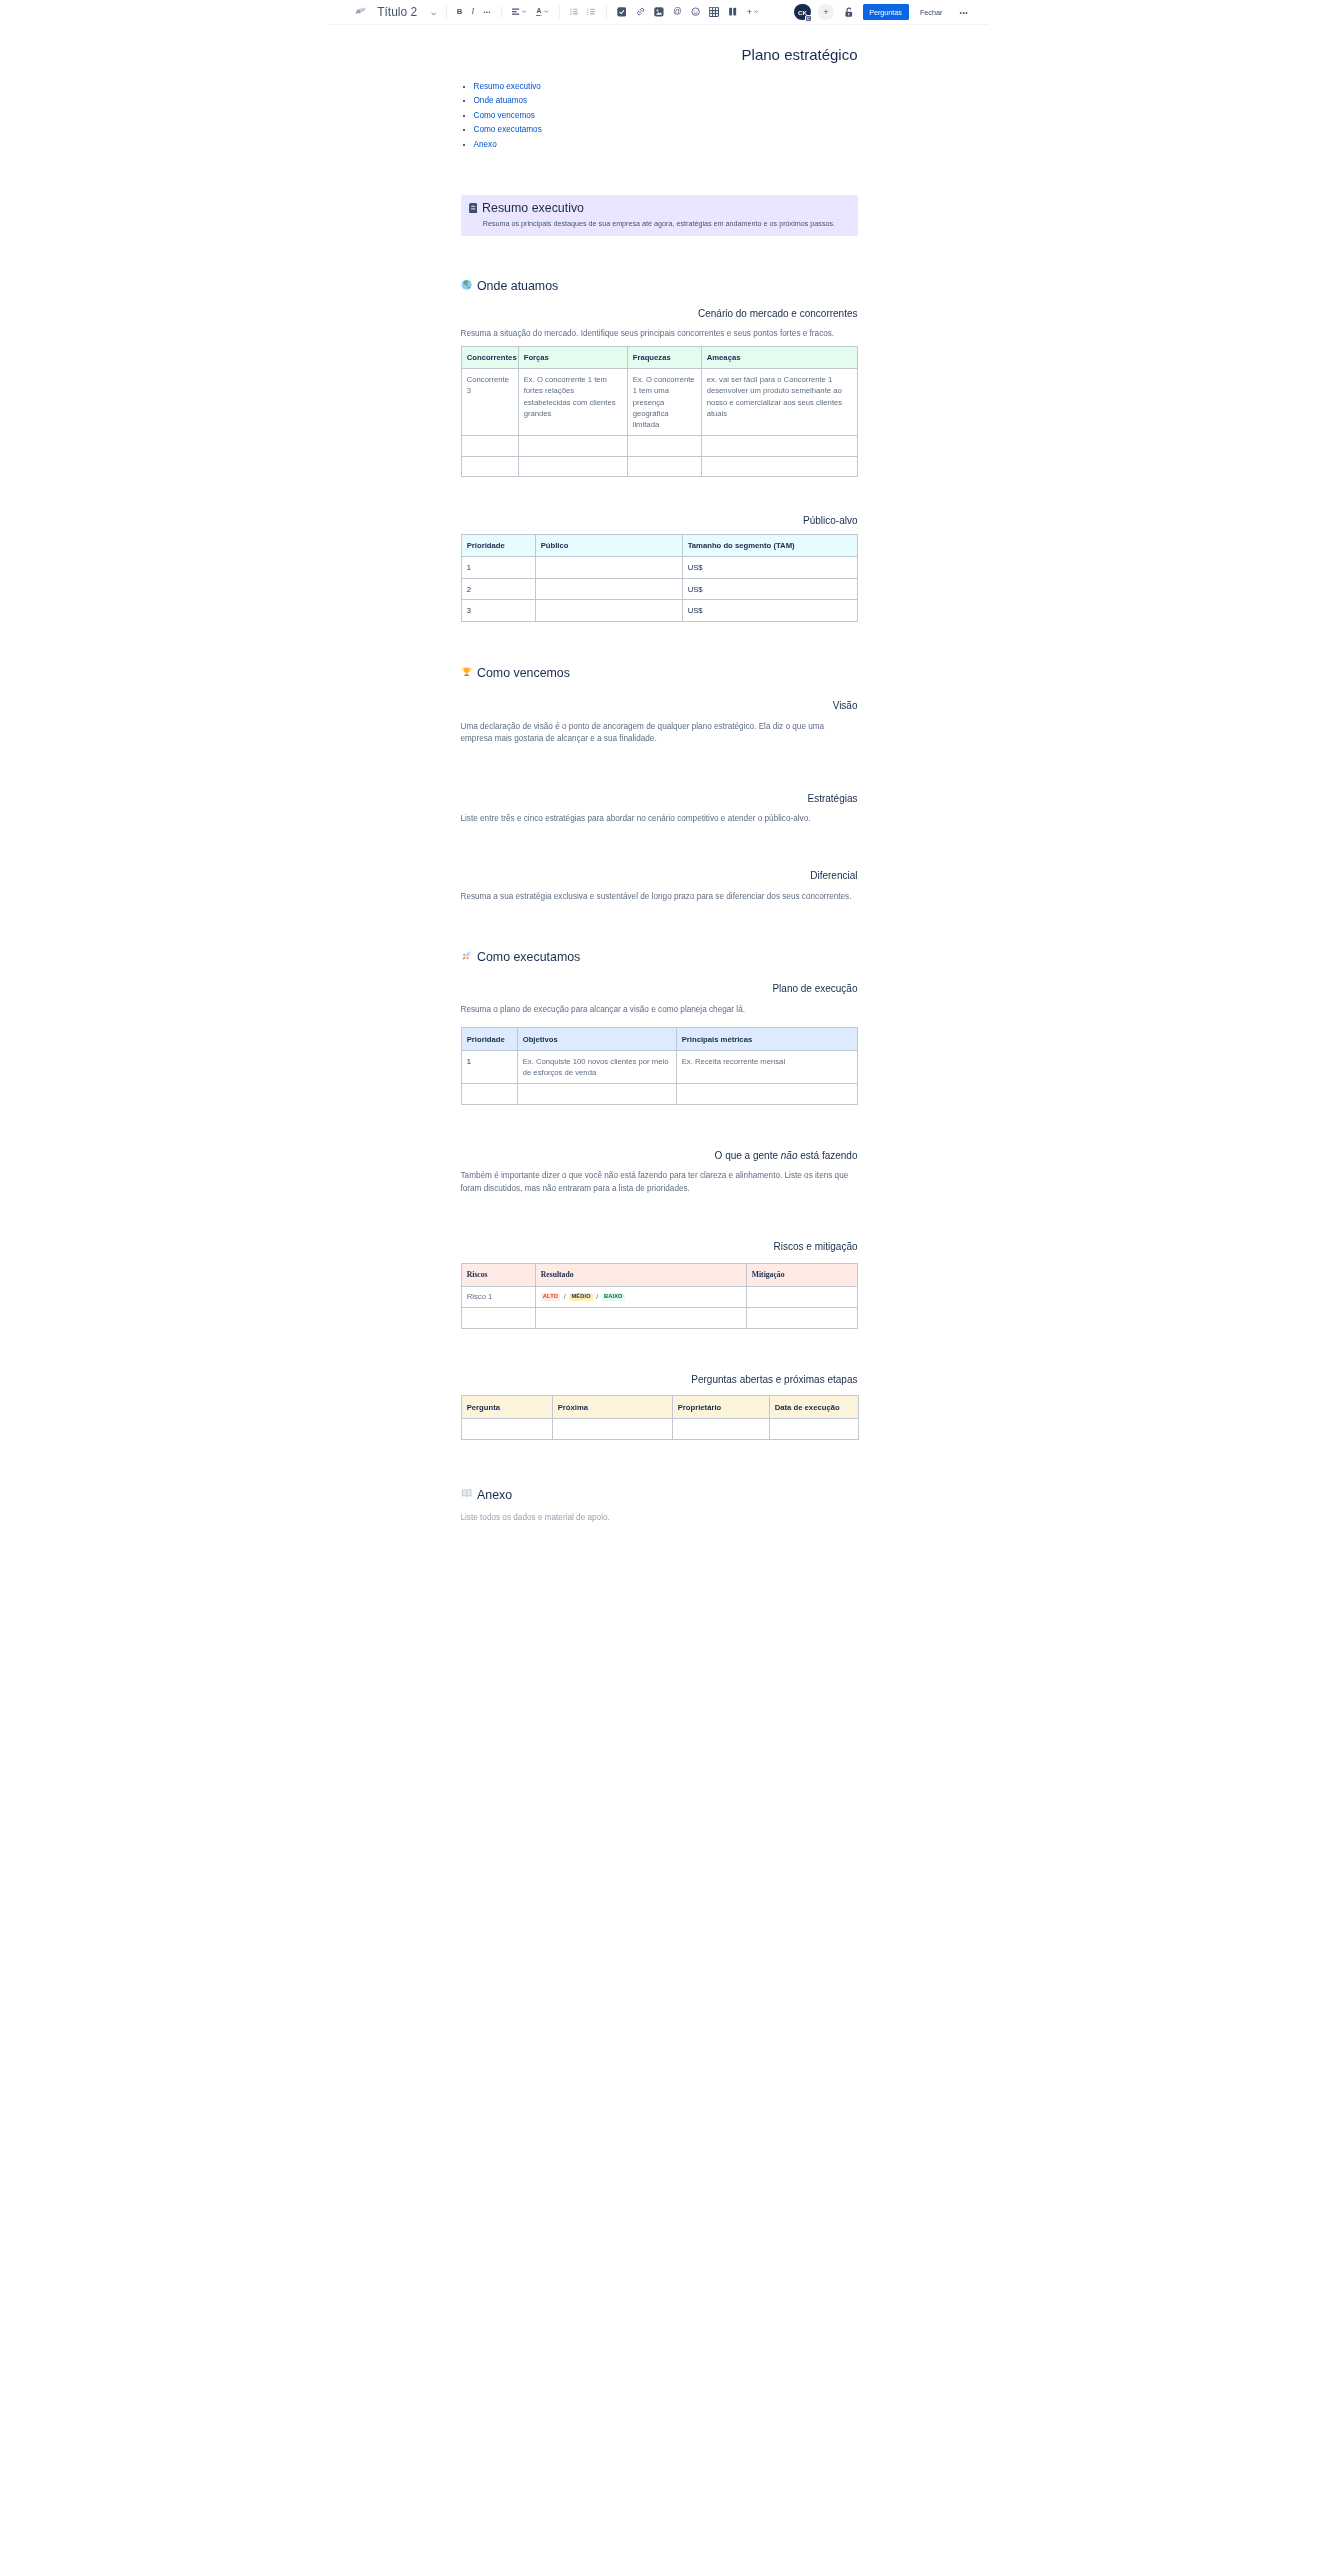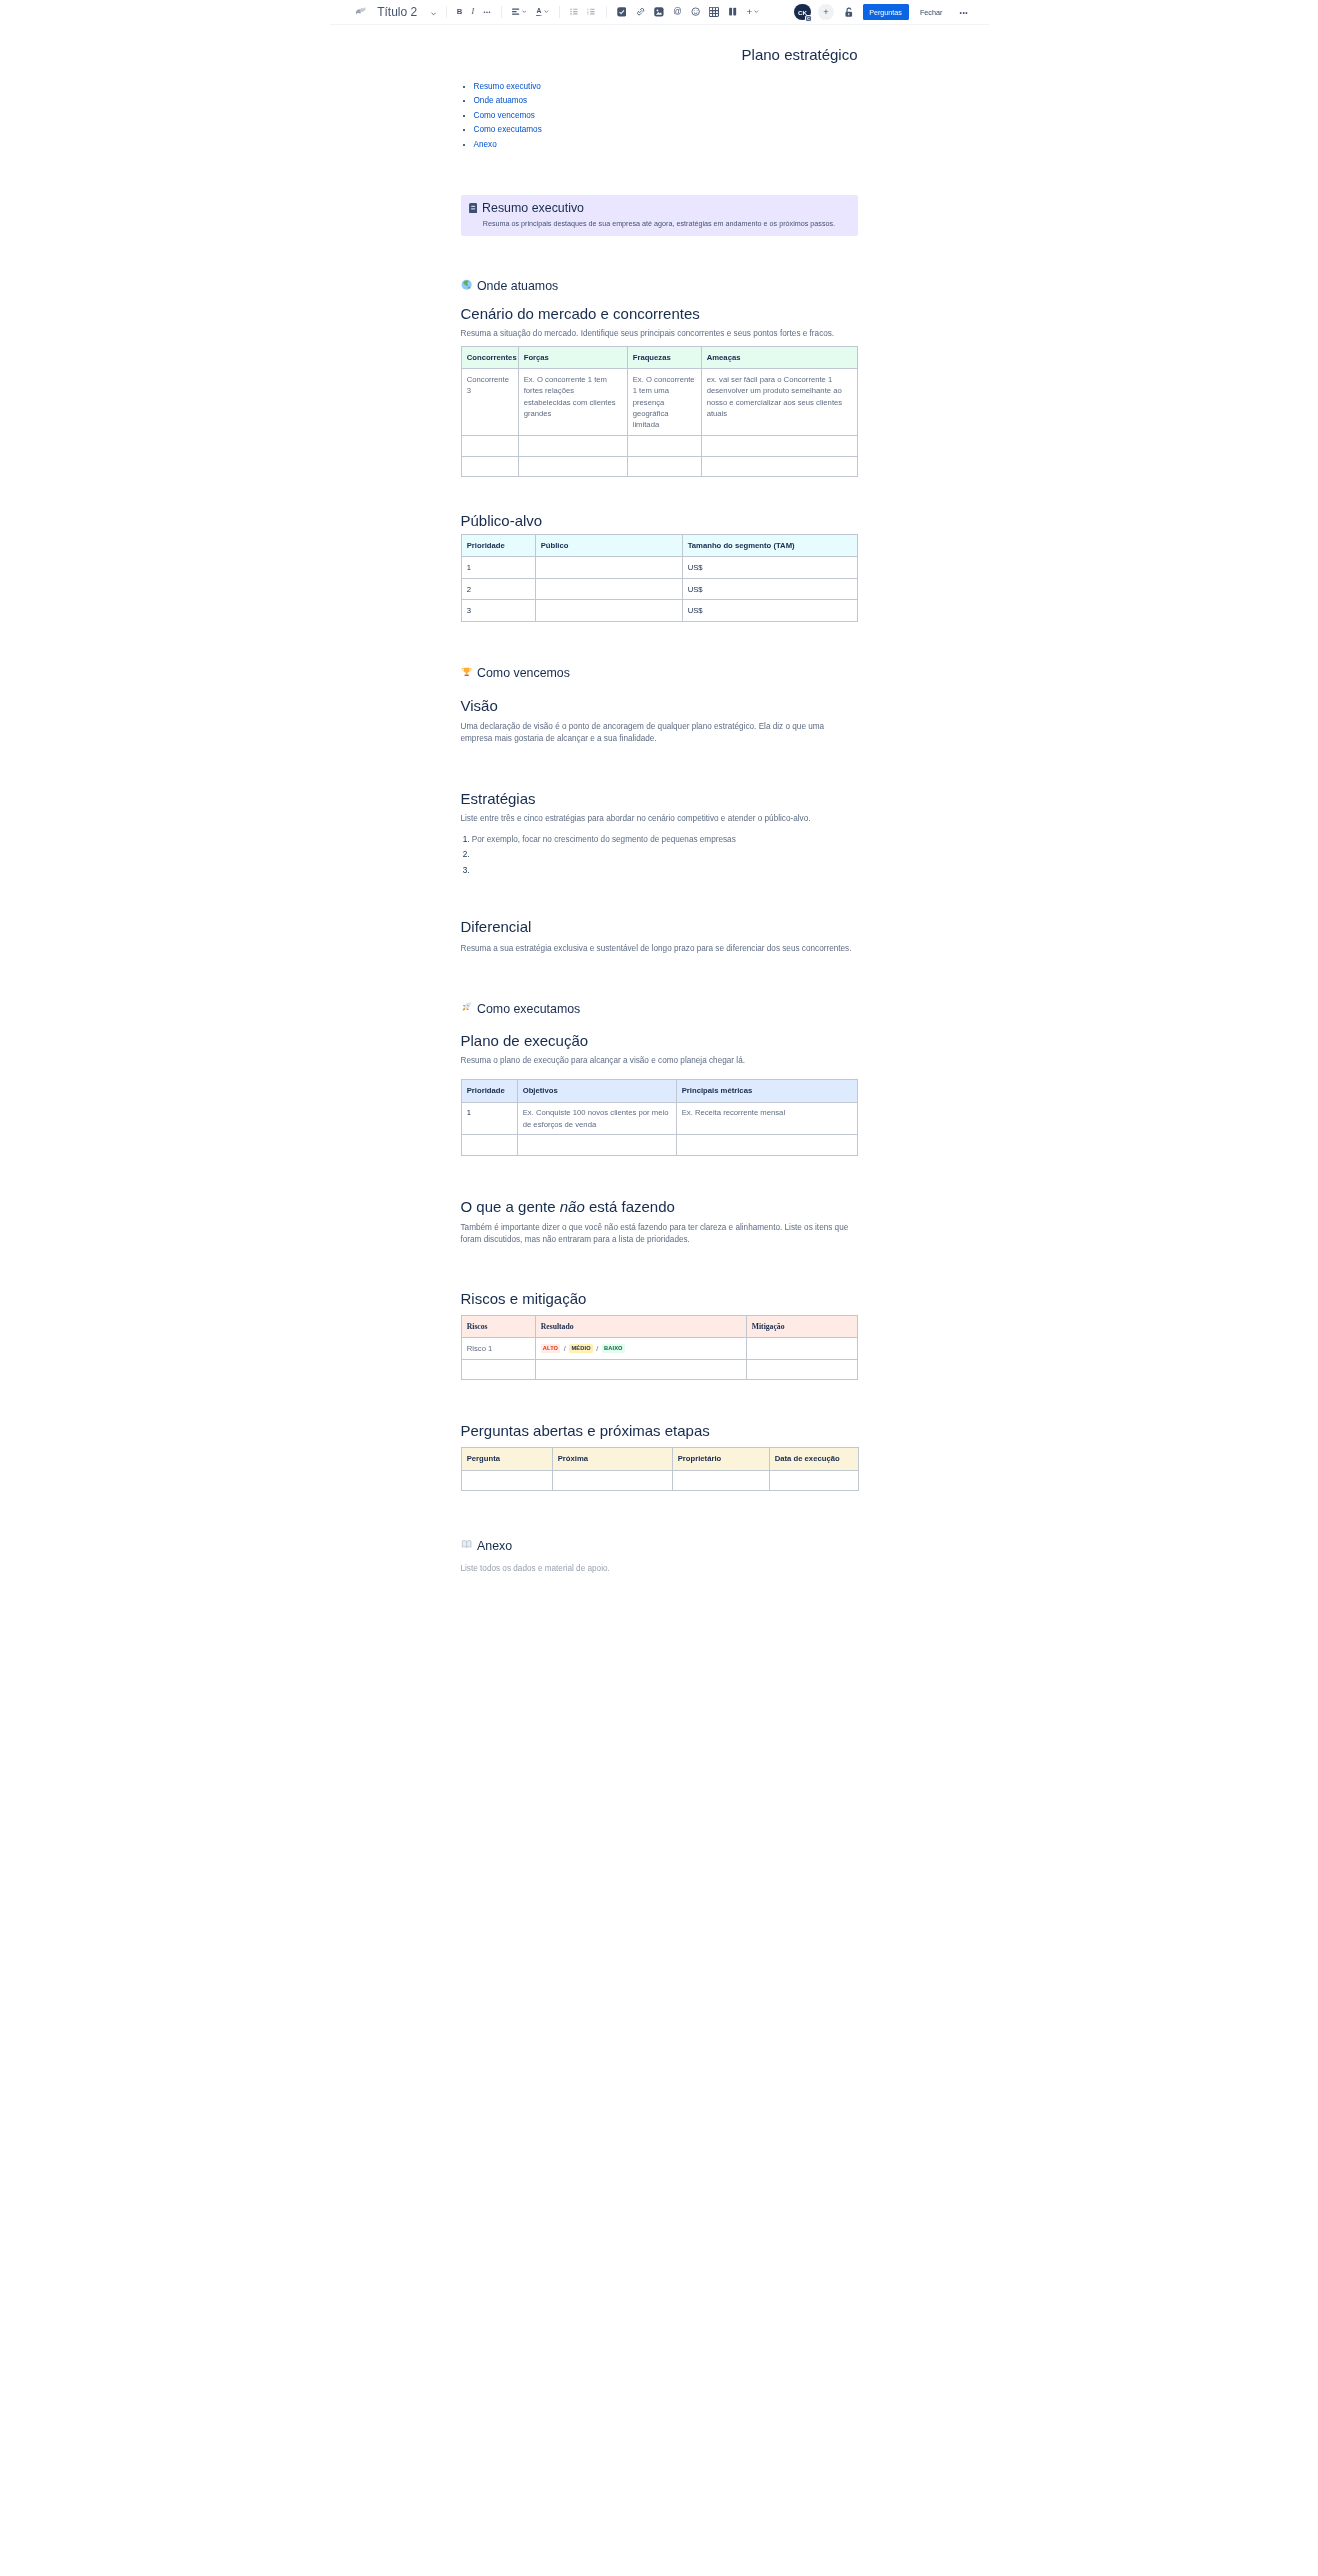--- a/index.html
+++ b/index.html
@@ -46,21 +46,21 @@
   ul.toc li { margin:0 0 2.1px; line-height:12.4px; }
   ul.toc li::marker { color:#172B4D; font-size:6.2px; }
   ul.toc a { color:#0052CC; text-decoration:none; font-size:8.2px; }
 
   .panel { background:#EAE6FF; border-radius:2.1px; padding:6.2px 8.2px 7.2px; margin-top:44px; }
   .panel-head { display:flex; align-items:center; gap:4.6px; }
   .panel-title { font-size:12.4px; line-height:15.5px; font-weight:500; color:#172B4D; }
   .panel-body { margin:2.1px 0 0 14px; font-size:7.2px; line-height:10.3px; color:#44546F; }
 
   h2.sec { display:flex; align-items:center; gap:5.2px; font-size:12.4px; line-height:15.5px; font-weight:500; margin:0; color:#172B4D; }
-  h3.sub { font-size:15px; line-height:13.4px; font-weight:500; margin:0; color:#172B4D; }
+  h3.sub { font-size:10px; line-height:13.4px; font-weight:500; margin:0; color:#172B4D;text-align:right; }
   p.body { font-size:8.2px; line-height:12.4px; color:#5E6C84; margin:0; }
   p.placeholder { font-size:8.2px; line-height:12.4px; color:#98A1B0; margin:0; }
 
   table.tbl { border-collapse:collapse; table-layout:fixed; width:396px; }
   .tbl th, .tbl td { border:0.5px solid #C1C7D0; padding:4.6px 5.2px; vertical-align:top;
                      font-size:7.7px; line-height:11.3px; overflow:hidden; }
   .tbl th { text-align:left; font-weight:700; color:#172B4D; }
   .tbl td { color:#5E6C84; }
   .tbl td.dark { color:#172B4D; }
   .thead-green th  { background:#E3FCEF; }
@@ -378,25 +378,20 @@
         </svg>
     </span>
     <span>Como vencemos</span>
   </h2>
 
   <h3 class="sub" style="margin-top:17.5px;">Visão</h3>
   <p class="body" style="margin-top:8.2px;">Uma declaração de visão é o ponto de ancoragem de qualquer plano estratégico. Ela diz o que uma empresa mais gostaria de alcançar e a sua finalidade.</p>
 
   <h3 class="sub" style="margin-top:46px;">Estratégias</h3>
   <p class="body" style="margin-top:8.2px;">Liste entre três e cinco estratégias para abordar no cenário competitivo e atender o público-alvo.</p>
-  <ol class="strategies">
-    <li>Por exemplo, focar no crescimento do segmento de pequenas empresas</li>
-    <li></li>
-    <li></li>
-  </ol>
 
   <h3 class="sub" style="margin-top:43px;">Diferencial</h3>
   <p class="body" style="margin-top:9.3px;">Resuma a sua estratégia exclusiva e sustentável de longo prazo para se diferenciar dos seus concorrentes.</p>
 
   <h2 class="sec" style="margin-top:46px;">
     <span>
       <svg width="11.3" height="11.3" viewBox="0 0 36 36">
           <path d="M13.5 13.5 L6.8 12.4 L10.2 19 Z" fill="#DD2E44"></path>
           <path d="M22.5 22.5 L23.6 29.2 L17 25.8 Z" fill="#DD2E44"></path>
           <path d="M10.3 21.8 C7 24 5.8 28.2 4.8 31.2 C7.8 30.2 12 29 14.2 25.7 Z" fill="#F4900C"></path>

